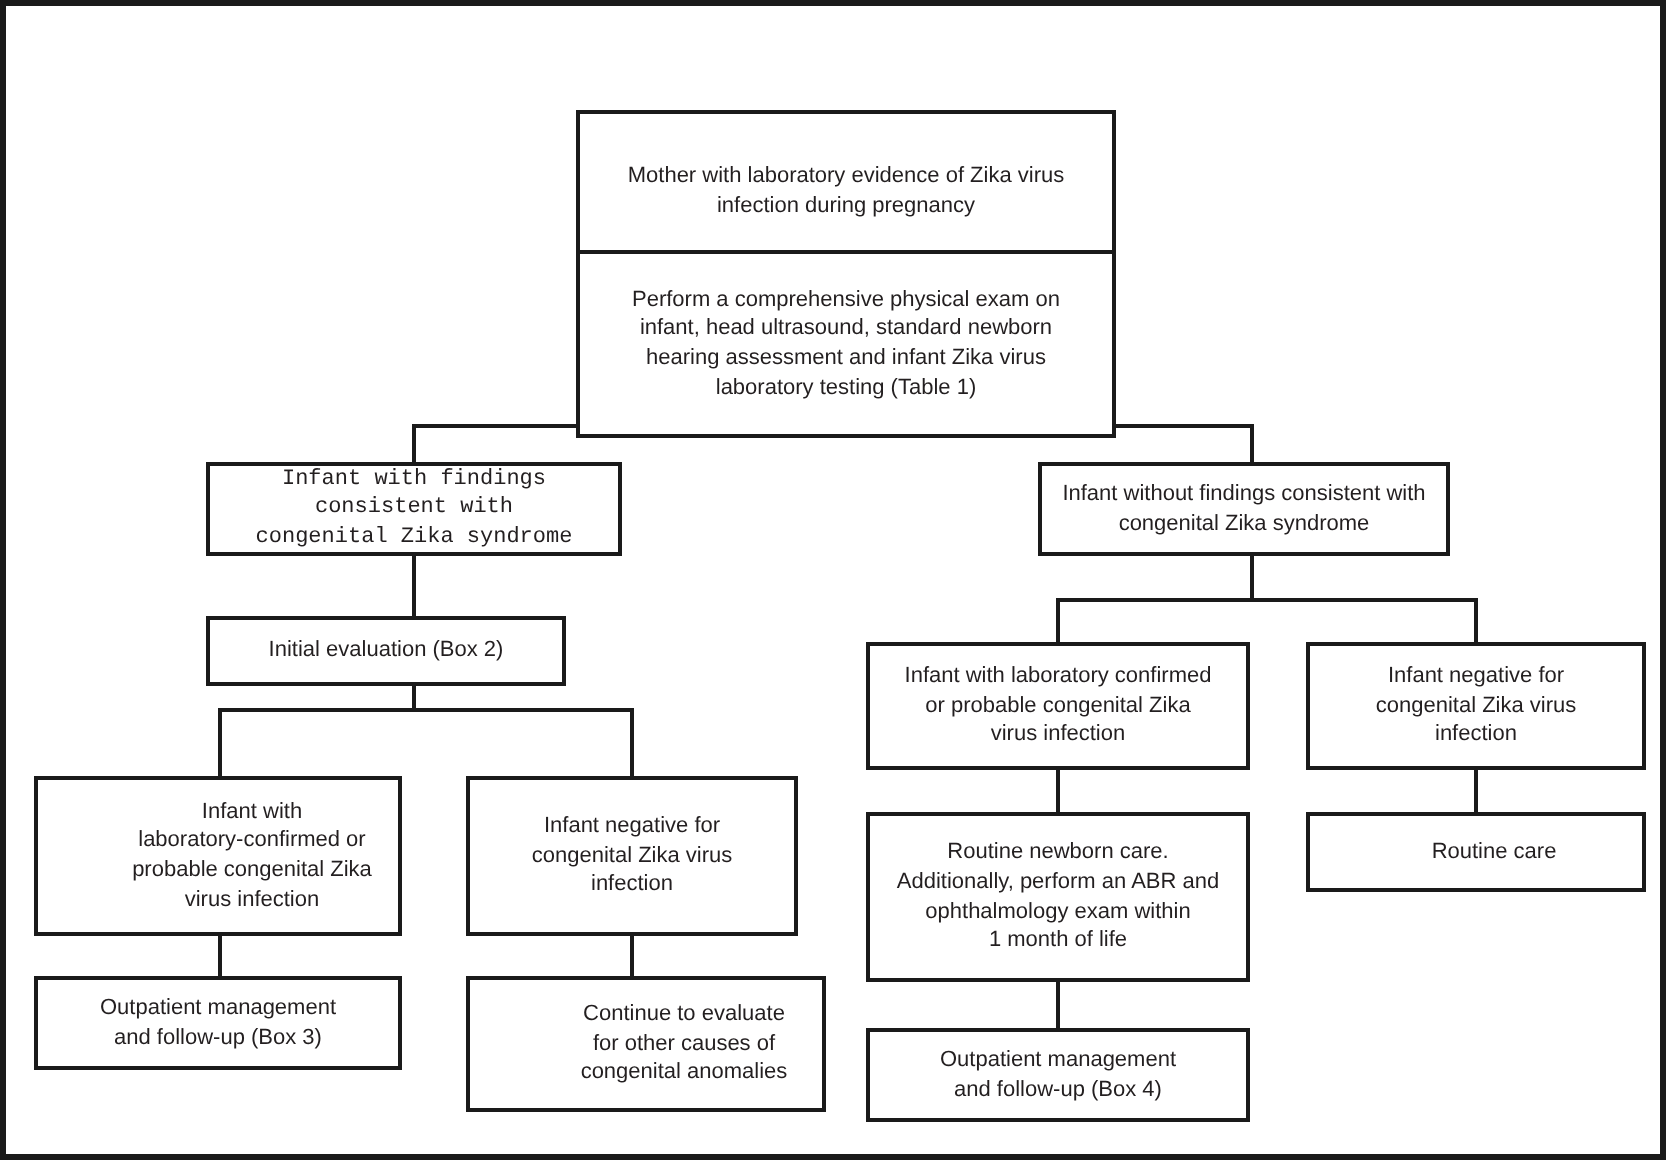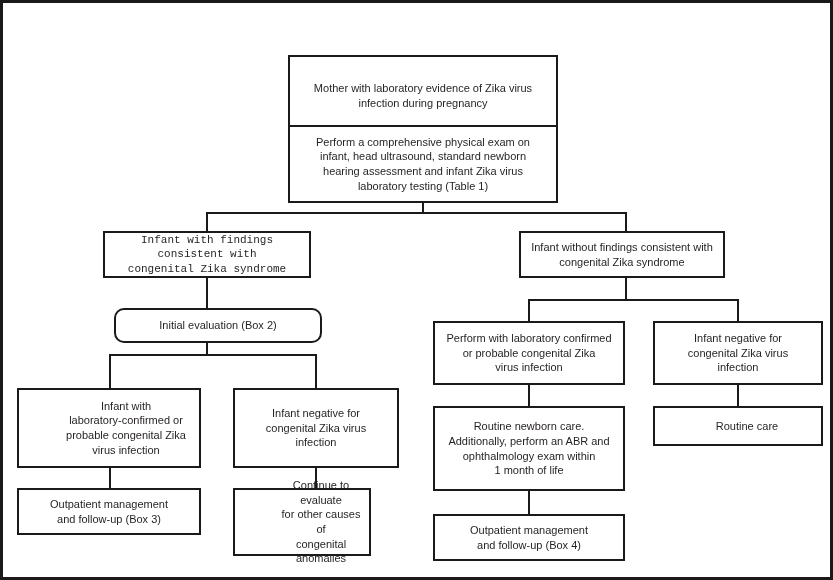--- a/index.html
+++ b/index.html
@@ -34,28 +34,28 @@
   .node .label {
     white-space: pre-line;
   }
   .conn {
     position: absolute;
     background: #1a1a1a;
   }
 
   
   .n-mother              { left: 285px; top: 28px;  width: 270px; height: 82px; margin-top: 24px; }
-  .n-perform             { left: 285px; top: 122px; width: 270px; height: 78px; }
+  .n-perform             { left: 285px; top: 122px; width: 270px; height: 94px; }
   .n-with-findings       { left: 100px; top: 228px; width: 208px; height: 47px; font-family: Liberation Mono, monospace; }
   .n-without-findings    { left: 516px; top: 228px; width: 206px; height: 47px; }
-  .n-initial-eval        { left: 111px; top: 305px; width: 208px; height: 35px; border-radius: 10px; }
+  .n-initial-eval        { left: 100px; top: 305px; width: 180px; height: 35px; }
   .n-lab-confirmed-left  { left: 14px;  top: 385px; width: 184px; height: 80px; padding-left: 40px; }
   .n-negative-left       { left: 230px; top: 385px; width: 166px; height: 80px; }
   .n-outpatient-box3     { left: 14px;  top: 485px; width: 184px; height: 47px; }
-  .n-continue-eval       { left: 230px; top: 485px; width: 138px; height: 68px; padding-left: 44px; }
+  .n-continue-eval       { left: 230px; top: 485px; width: 180px; height: 68px; padding-left: 44px; }
   .n-lab-confirmed-right { left: 430px; top: 318px; width: 192px; height: 64px; }
   .n-negative-right      { left: 650px; top: 318px; width: 170px; height: 64px; }
   .n-routine-newborn     { left: 430px; top: 403px; width: 192px; height: 85px; }
   .n-routine-care        { left: 650px; top: 403px; width: 170px; height: 40px; padding-left: 24px; }
   .n-outpatient-box4     { left: 430px; top: 511px; width: 192px; height: 47px; }
 
   
   .c1  { left: 419px; top: 110px; width: 2px;   height: 12px; }
   .c2  { left: 419px; top: 200px; width: 2px;   height: 11px; }
   .c3  { left: 203px; top: 209px; width: 421px; height: 2px;  }
@@ -145,21 +145,21 @@
 and follow-up (Box 3)</span>
   </div>
 
   <div class="node n-continue-eval">
     <span class="label">Continue to evaluate
 for other causes of
 congenital anomalies</span>
   </div>
 
   <div class="node n-lab-confirmed-right">
-    <span class="label">Perform with laboratory confirmed
+    <span class="label">Infant with laboratory confirmed
 or probable congenital Zika
 virus infection</span>
   </div>
 
   <div class="node n-negative-right">
     <span class="label">Infant negative for
 congenital Zika virus
 infection</span>
   </div>
 

